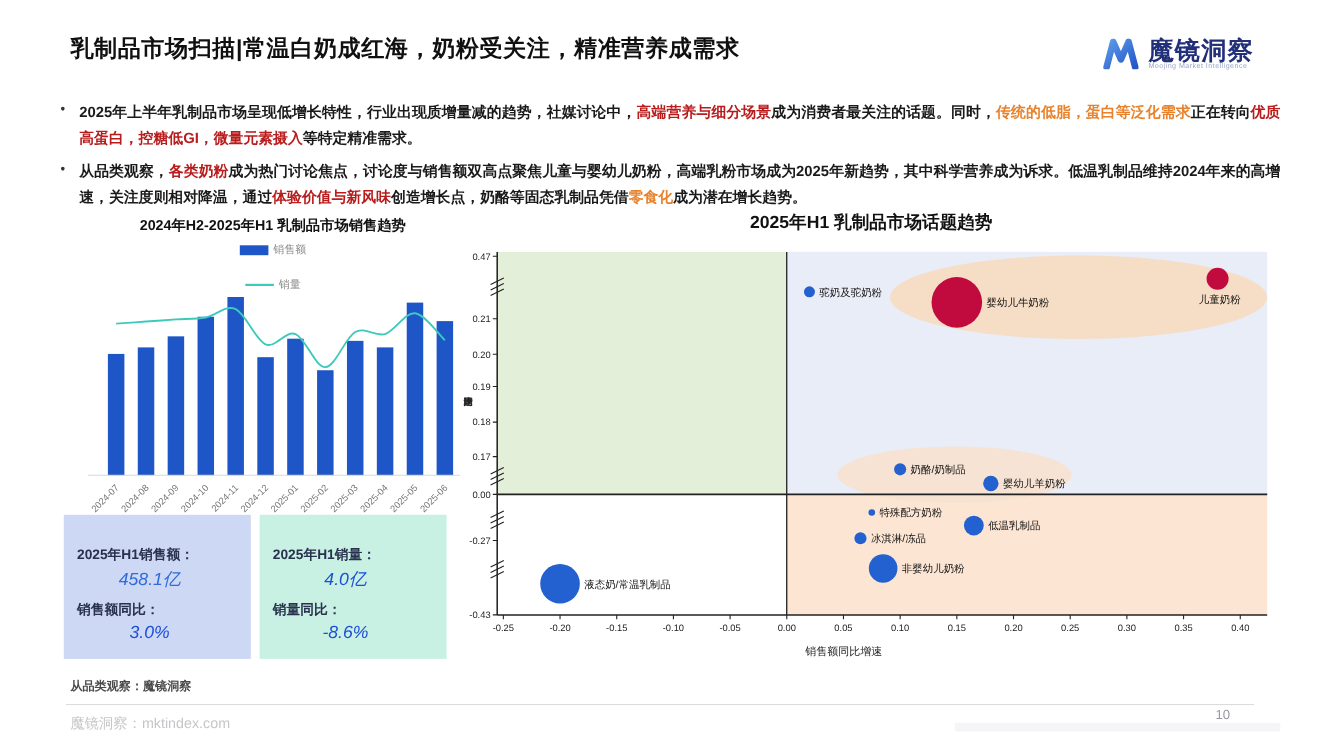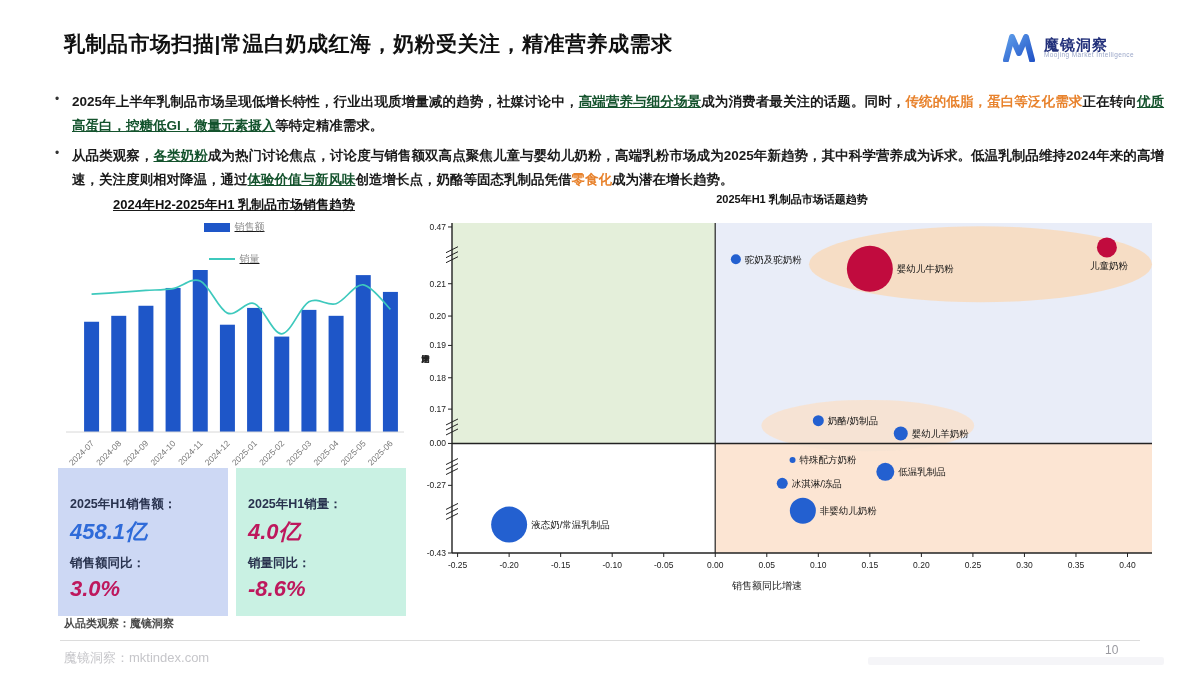--- a/index.html
+++ b/index.html
@@ -1,45 +1,45 @@
 <!DOCTYPE html>
 <html><head>
 <meta charset="utf-8">
 <style>
   html,body{margin:0;padding:0;background:#fff;}
   body{font-family:"Liberation Sans","DejaVu Sans",sans-serif;color:#1a1a1a;}
   #slide{position:relative;width:1200px;height:675px;background:#fff;overflow:hidden;}
   .title{position:absolute;left:64px;top:30px;font-size:21px;font-weight:bold;color:#101010;letter-spacing:.5px;}
   .logo{position:absolute;left:1002px;top:34px;display:flex;align-items:center;gap:8px;}
   .logo-text{display:flex;flex-direction:column;line-height:1.05;}
-  .logo-cn{font-size:15px;font-weight:bold;color:#22307a;letter-spacing:1px;}
+  .logo-cn{font-size:23px;font-weight:bold;color:#22307a;letter-spacing:1px;}
   .logo-en{font-size:6.5px;color:#9aa6c8;letter-spacing:.4px;}
   .bullets{position:absolute;left:42px;top:90px;width:1122px;}
   .bullet{display:flex;margin-bottom:7px;}
   .bullet .dot{width:30px;flex:0 0 30px;font-size:12px;color:#333;padding-top:2px;text-align:center;}
   .bullet .btext{flex:1;font-size:13.5px;line-height:1.75;font-weight:bold;text-align:justify;}
   .seg-normal{color:#1a1a1a;}
-  .seg-blue{color:#14532d;text-decoration:underline;}
+  .seg-blue{color:#b91c1c;}
   .seg-orange{color:#e8822c;}
-  .leftcol{position:absolute;left:58px;top:196px;width:352px;text-decoration:underline;}
+  .leftcol{position:absolute;left:72px;top:196px;width:352px;}
   .chart-title{font-size:13px;font-weight:bold;text-align:center;color:#111;}
   .legend{display:flex;justify-content:flex-start;gap:18px;margin-top:6px;align-items:center;flex-direction:column;}
   .legend-item{display:flex;align-items:center;gap:5px;font-size:10px;color:#8a8a8a;}
   .sw-bar{width:26px;height:9px;background:#1e56c8;display:inline-block;}
   .sw-line{width:26px;height:2px;background:#3ec9bd;display:inline-block;}
   .stats{position:absolute;left:58px;top:468px;width:348px;display:grid;grid-template-columns:1fr 1fr;gap:8px;}
   .stat-box{padding:26px 12px 8px 12px;}
   .stat-box.sales{background:#cdd8f4;}
   .stat-box.volume{background:#c9f1e3;}
   .stat-label{font-size:12.5px;font-weight:bold;color:#28324e;margin-top:2px;}
-  .stat-value{font-size:22px;font-weight:bold;font-style:italic;text-align:left;padding:4px 14px 6px 0;}
+  .stat-value{font-size:16px;font-weight:normal;font-style:italic;text-align:center;padding:4px 14px 6px 0;}
   .v-blue{color:#2f6bd9;}
-  .v-teal{color:#be185d;}
+  .v-teal{color:#1d4ed8;}
   .rightcol{position:absolute;left:416px;top:192px;width:752px;}
-  .rc-title{font-size:11px;font-weight:bold;text-align:center;color:#111;margin-bottom:8px;}
+  .rc-title{font-size:16px;font-weight:bold;text-align:center;color:#111;margin-bottom:8px;}
   .footer-src{position:absolute;left:64px;top:616px;font-size:11px;font-weight:bold;color:#4a4a4a;}
   .footer-line{position:absolute;left:60px;top:640px;width:1080px;border-top:1px solid #dcdcdc;}
   .footer-url{position:absolute;left:64px;top:649px;font-size:13px;color:#c6c6ca;}
   .page-num{position:absolute;left:1105px;top:643px;font-size:12px;color:#9a9aa0;}
   .watermark{position:absolute;left:868px;top:657px;width:296px;height:8px;background:#ededf3;opacity:.55;border-radius:2px;}
   svg text{font-family:"Liberation Sans","DejaVu Sans",sans-serif;}
 </style>
 </head>
 <body>
 

